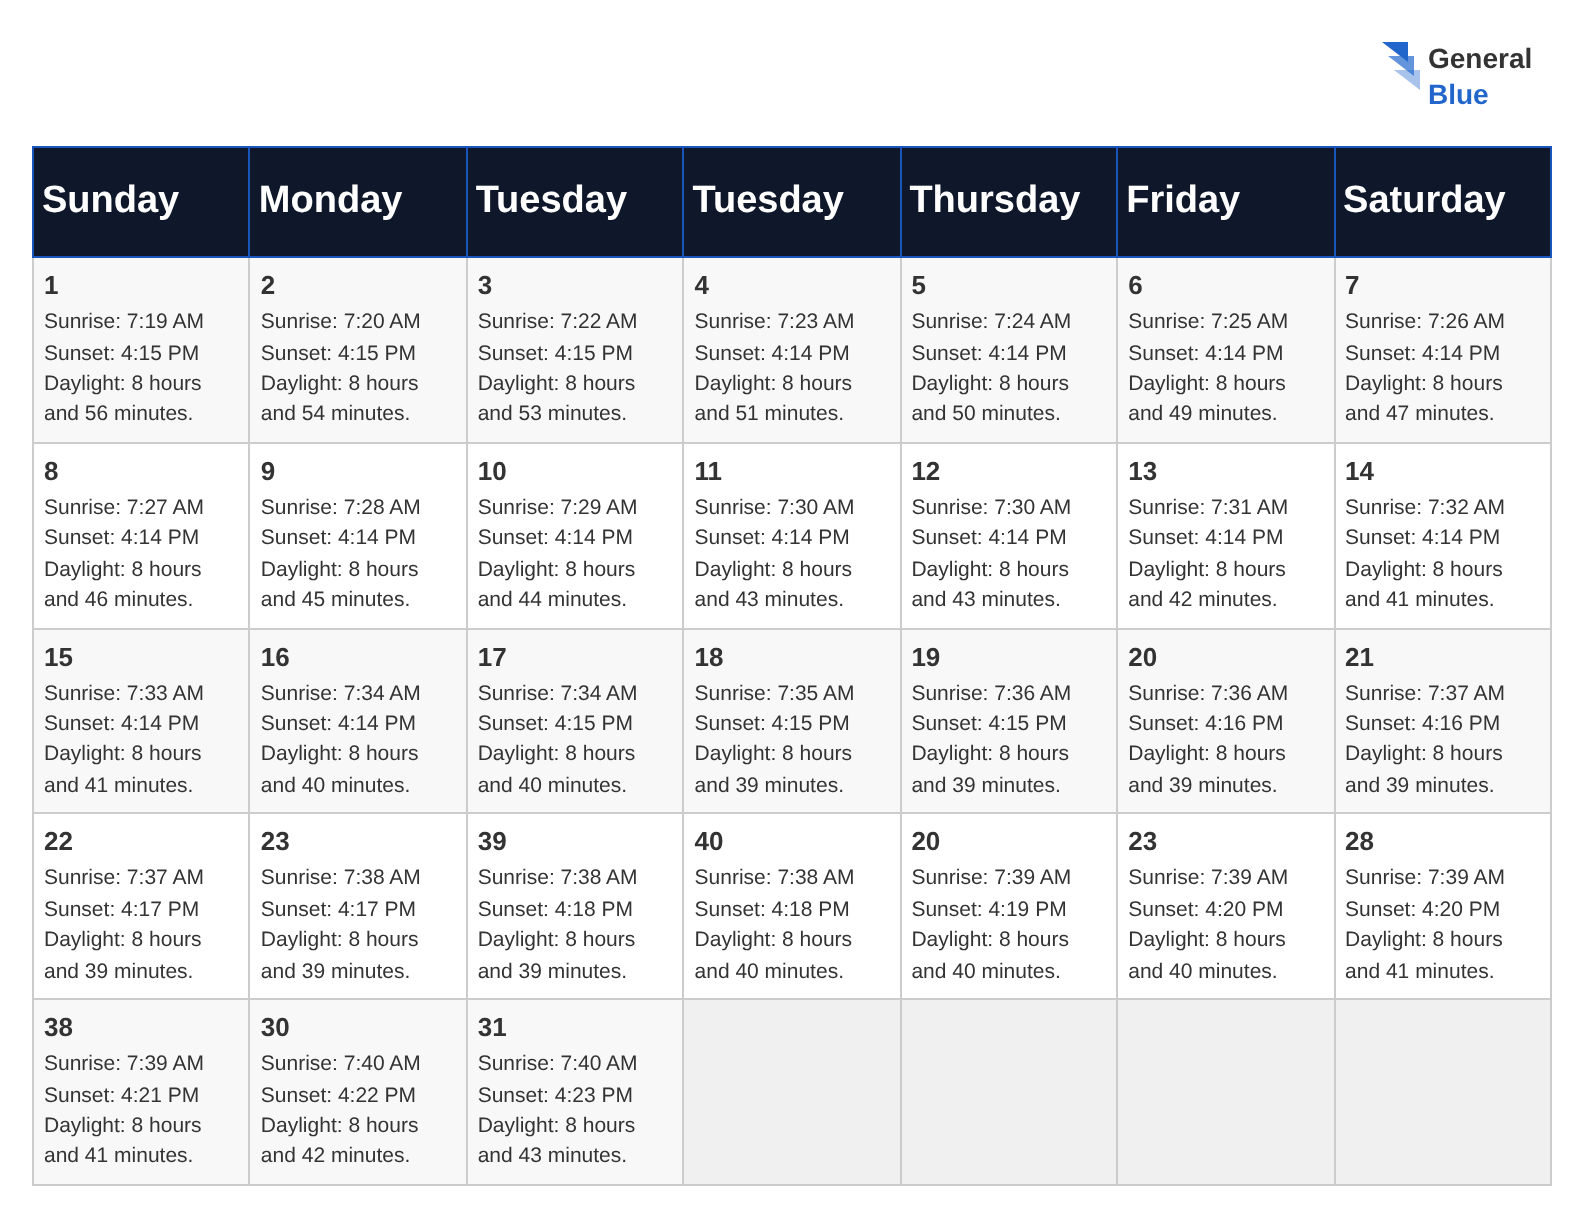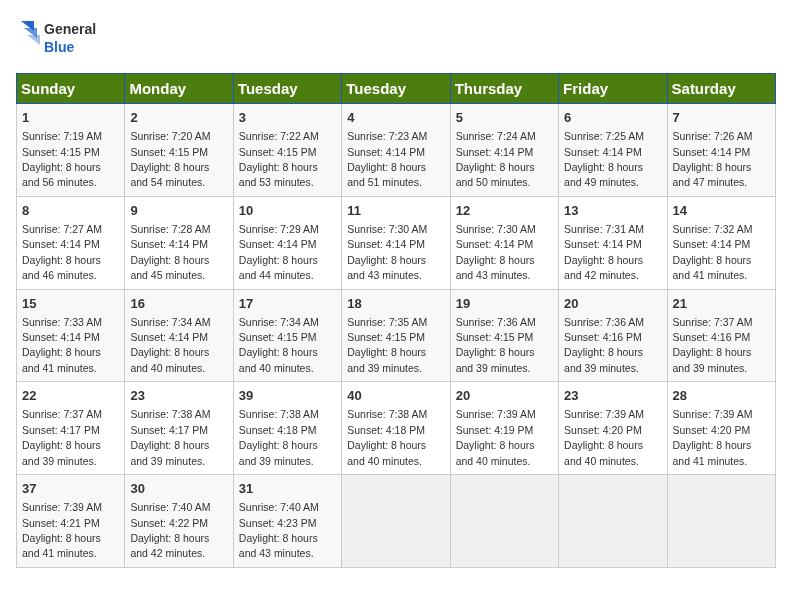--- a/index.html
+++ b/index.html
@@ -5,21 +5,21 @@
     * { margin: 0; padding: 0; box-sizing: border-box; }
     body {
       font-family: Arial, sans-serif;
       background: #fff;
       width: 792px;
       min-height: 612px;
       padding: 16px;
     }
     .header-section {
       display: flex;
-      justify-content: flex-start;
+      justify-content: flex-end;
       align-items: flex-start;
       margin-bottom: 12px;
     }
     .logo {
       display: flex;
       align-items: center;
       gap: 4px;
     }
     .title-section {
       text-align: right;
@@ -32,25 +32,25 @@
     .calendar-subtitle {
       font-size: 15px;
       color: #555;
     }
     table {
       width: 100%;
       border-collapse: collapse;
       font-size: 11px;
     }
     thead th {
-      background: #4d7c0f;
+      background: #0f172a;
       color: #fff;
-      padding: 6px 4px;
+      padding: 16px 4px;
       text-align: left;
-      font-size: 15px;
+      font-size: 19px;
       font-weight: bold;
       border: 1px solid #1a55bb;
     }
     tbody td {
       vertical-align: top;
       padding: 5px 5px;
       border: 1px solid #ccc;
       width: 14.28%;
       min-height: 80px;
       background: #fff;
@@ -137,21 +137,21 @@
       <tr>
         <td><span class="day-num">22</span><span class="day-info">Sunrise: 7:37 AM<br>Sunset: 4:17 PM<br>Daylight: 8 hours<br>and 39 minutes.</span></td>
         <td><span class="day-num">23</span><span class="day-info">Sunrise: 7:38 AM<br>Sunset: 4:17 PM<br>Daylight: 8 hours<br>and 39 minutes.</span></td>
         <td><span class="day-num">39</span><span class="day-info">Sunrise: 7:38 AM<br>Sunset: 4:18 PM<br>Daylight: 8 hours<br>and 39 minutes.</span></td>
         <td><span class="day-num">40</span><span class="day-info">Sunrise: 7:38 AM<br>Sunset: 4:18 PM<br>Daylight: 8 hours<br>and 40 minutes.</span></td>
         <td><span class="day-num">20</span><span class="day-info">Sunrise: 7:39 AM<br>Sunset: 4:19 PM<br>Daylight: 8 hours<br>and 40 minutes.</span></td>
         <td><span class="day-num">23</span><span class="day-info">Sunrise: 7:39 AM<br>Sunset: 4:20 PM<br>Daylight: 8 hours<br>and 40 minutes.</span></td>
         <td><span class="day-num">28</span><span class="day-info">Sunrise: 7:39 AM<br>Sunset: 4:20 PM<br>Daylight: 8 hours<br>and 41 minutes.</span></td>
       </tr>
       <tr>
-        <td><span class="day-num">37</span><span class="day-info">Sunrise: 7:39 AM<br>Sunset: 4:21 PM<br>Daylight: 8 hours<br>and 41 minutes.</span></td>
+        <td><span class="day-num">38</span><span class="day-info">Sunrise: 7:39 AM<br>Sunset: 4:21 PM<br>Daylight: 8 hours<br>and 41 minutes.</span></td>
         <td><span class="day-num">30</span><span class="day-info">Sunrise: 7:40 AM<br>Sunset: 4:22 PM<br>Daylight: 8 hours<br>and 42 minutes.</span></td>
         <td><span class="day-num">31</span><span class="day-info">Sunrise: 7:40 AM<br>Sunset: 4:23 PM<br>Daylight: 8 hours<br>and 43 minutes.</span></td>
         <td class="empty-cell"></td>
         <td class="empty-cell"></td>
         <td class="empty-cell"></td>
         <td class="empty-cell"></td>
       </tr>
     </tbody>
 </table>
 

